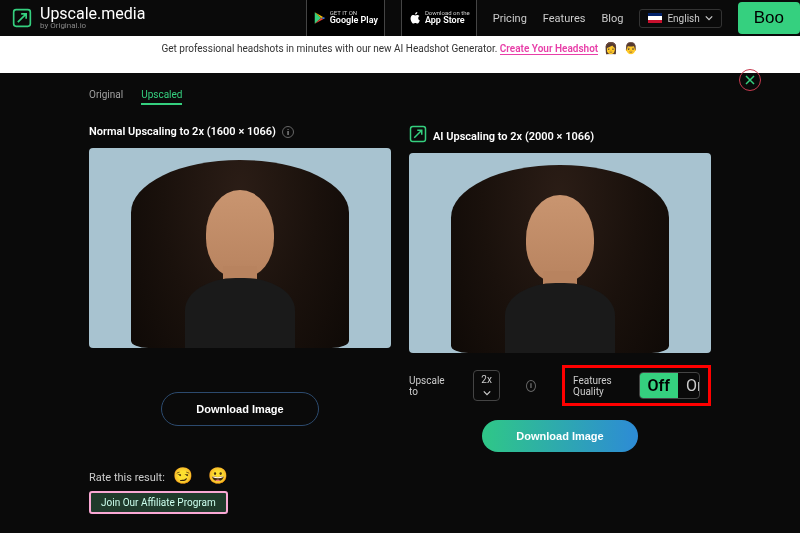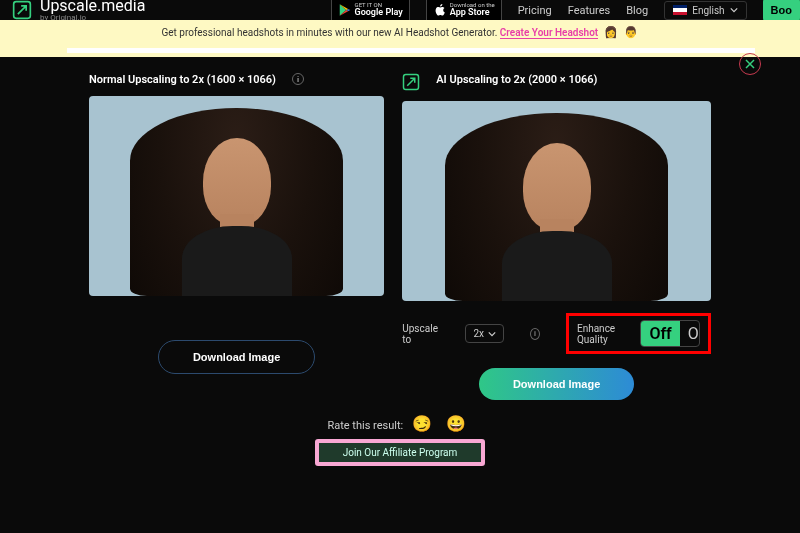--- a/index.html
+++ b/index.html
@@ -1,65 +1,65 @@
 <!DOCTYPE html>
 <html><head>
 <meta charset="utf-8">
 <style>
   * { margin:0; padding:0; box-sizing:border-box; }
   body { background:#0a0a0a; font-family:-apple-system,BlinkMacSystemFont,"Segoe UI",Roboto,sans-serif; color:#fff; width:800px; height:533px; overflow:hidden; position:relative; }
   
-  .header { display:flex; align-items:center; height:20px; padding:0 12px; background:#0a0a0a; gap:16px; }
+  .header { display:flex; align-items:center; height:36px; padding:0 12px; background:#0a0a0a; gap:16px; }
   .brand { display:flex; align-items:center; gap:8px; }
   .brand-logo { width:20px; height:20px; }
   .brand-txt { display:flex; flex-direction:column; line-height:1; }
   .brand-sub { font-size:8px; color:#888; }
   .header-spacer { flex:1; }
   .store-badge { display:flex; align-items:center; gap:3px; background:#000; border:1px solid #444; border-radius:4px; padding:14px 6px; color:#fff; text-decoration:none; }
   .store-badge .line1 { font-size:6px; line-height:1; color:#ccc; }
   .store-badge .line2 { font-size:9px; font-weight:600; line-height:1.1; }
   .nav-link { font-size:11px; color:#ccc; text-decoration:none; }
   .lang { display:flex; align-items:center; gap:5px; border:1px solid #333; border-radius:3px; padding:3px 8px; font-size:10px; color:#ccc; }
   .flag { width:14px; height:10px; background:linear-gradient(to bottom,#012169 33%,#fff 33%,#fff 66%,#C8102E 66%); }
-  .boost { background:#35d07f; color:#000; font-weight:700; border:none; padding:6px 8px; border-radius:4px; font-size:11px; margin-right:-12px; }
+  .boost { background:#35d07f; color:#000; font-weight:400; border:none; padding:6px 16px; border-radius:4px; font-size:17px; margin-right:-12px; }
   
-  .promo { background:#fef9c3; color:#333; font-size:10px; text-align:center; padding:6px 0 18px 0; position:relative; }
+  .promo { background:#ffffff; color:#333; font-size:10px; text-align:center; padding:6px 0 18px 0; position:relative; }
   .promo .cta { color:#e83ea8; font-weight:600; border-bottom:1px solid #e83ea8; }
   .face-emoji { margin-left:4px; font-size:11px; }
   .promo::after { content:''; position:absolute; left:67px; right:45px; bottom:4px; height:5px; background:#fff; }
   
   .results { position:relative; margin:0 67px 0 67px; padding:16px 22px 4px 22px; }
   .close-btn { position:absolute; top:-4px; right:-28px; width:22px; height:22px; border:1px solid #c63a4f; border-radius:50%; display:flex; align-items:center; justify-content:center; color:#35d07f; font-size:12px; cursor:pointer; }
   .tabs { display:flex; gap:18px; font-size:10px; margin-bottom:20px; }
   .tab { color:#a0a0a0; padding-bottom:3px; cursor:pointer; }
   .tab.active { color:#35d07f; border-bottom:2px solid #35d07f; }
   .compare { display:flex; gap:18px; }
   .panel { flex:1; display:flex; flex-direction:column; }
-  .panel-title { display:flex; align-items:flex-start; gap:16px; font-size:11px; font-weight:600; margin-bottom:10px; }
+  .panel-title { display:flex; align-items:flex-end; gap:6px; font-size:11px; font-weight:600; margin-bottom:10px; }
   .panel-title .ai-logo { width:18px; height:18px; }
   .info-icon { width:12px; height:12px; border:1px solid #666; border-radius:50%; display:inline-flex; align-items:center; justify-content:center; font-size:8px; color:#aaa; }
   .img-box { width:100%; height:200px; border-radius:4px; overflow:hidden; background:#a8c3d0; position:relative; }
   .hair { position:absolute; top:12px; left:14%; right:14%; bottom:0; background:radial-gradient(ellipse 140px 260px at 50% 18%,#2b1d16 0%,#1a110c 55%,#0e0906 100%); border-radius:50% 50% 8% 8% / 28% 28% 4% 4%; }
   .face { position:absolute; top:42px; left:50%; transform:translateX(-50%); width:68px; height:88px; background:linear-gradient(#c99570,#b8835f); border-radius:50% 50% 45% 45%; }
   .neck { position:absolute; top:118px; left:50%; transform:translateX(-50%); width:34px; height:26px; background:#b8835f; }
   .shirt { position:absolute; bottom:0; left:50%; transform:translateX(-50%); width:110px; height:70px; background:#1a1a1a; border-radius:46% 46% 0 0; }
   
   .dl-btn { margin:44px auto 10px auto; border:1px solid #2c4a6e; background:transparent; color:#fff; font-size:11px; font-weight:600; padding:10px 34px; border-radius:20px; cursor:pointer; }
   
   .controls-row { display:flex; align-items:center; gap:26px; margin-top:12px; font-size:10px; color:#ccc; flex-wrap:nowrap; }
-  .select { display:flex; align-items:center; gap:4px; border:1px solid #444; border-radius:4px; padding:3px 7px; cursor:pointer; font-size:10px; }
+  .select { display:flex; align-items:center; gap:4px; border:1px solid #444; border-radius:4px; padding:3px 7px; cursor:pointer; font-size:10px;flex-direction:column; }
   .highlight-box { border:3px solid #f00; padding:4px 8px; display:flex; align-items:center; gap:8px; }
   .toggle { display:flex; border:1px solid #444; border-radius:4px; overflow:hidden; }
   .toggle-opt { padding:3px 8px; font-size:16px; cursor:pointer; }
   .toggle-opt.active { background:#35d07f; color:#000; font-weight:600; }
   .dl-btn-primary { margin:14px auto 10px auto; background:linear-gradient(90deg,#2fc787,#2d8bd6); border:none; color:#fff; font-size:11px; font-weight:600; padding:10px 34px; border-radius:20px; cursor:pointer; }
   
-  .rate-row { text-align:center; font-size:11px; color:#ccc; margin-top:4px; }
+  .rate-row { font-size:11px; color:#ccc; margin-top:4px; }
   .rate-row .emoji { font-size:16px; margin:0 6px; }
-  .affiliate { display:inline-block; margin-top:6px; border:4px solid #f9a8d4; background:#1f3a2b; color:#cfe; font-size:10px; padding:4px 24px; border-radius:3px; cursor:pointer; }
+  .affiliate { display:inline-block; margin-top:6px; border:2px solid #f9a8d4; background:#1f3a2b; color:#cfe; font-size:10px; padding:4px 10px; border-radius:3px; cursor:pointer; }
 </style>
 </head>
 <body>
 
 <div class="header">
   <div class="brand">
     <svg class="brand-logo" viewBox="0 0 24 24">
         <rect x="2" y="2" width="20" height="20" rx="3" fill="none" stroke="#35d07f" stroke-width="2"></rect>
         <path d="M7 17 L17 7 M11 7 H17 V13" fill="none" stroke="#35d07f" stroke-width="2"></path>
       </svg>
@@ -110,20 +110,24 @@
   <span class="face-emoji">👨</span>
 </div>
 
 <div class="results">
   <div class="close-btn">
     <svg width="10" height="10" viewBox="0 0 10 10">
         <path d="M1 1l8 8M9 1l-8 8" stroke="#35d07f" stroke-width="1.5"></path>
       </svg>
   </div>
 
+  <div class="tabs">
+    <div class="tab">Original</div>
+    <div class="tab active">Upscaled</div>
+  </div>
 
   <div class="compare">
 
     <div class="panel">
       <div class="panel-title">
         <span>Normal Upscaling to 2x (1600 × 1066)</span>
         <span class="info-icon">i</span>
       </div>
       <div class="img-box">
         <div class="hair"></div>
@@ -151,21 +155,21 @@
       <div class="controls-row">
         <span>Upscale to</span>
         <div class="select">
           <span>2x</span>
           <svg width="8" height="8" viewBox="0 0 10 10">
               <path d="M1 3l4 4 4-4" stroke="#ccc" fill="none" stroke-width="1.5"></path>
             </svg>
         </div>
         <span class="info-icon">i</span>
         <div class="highlight-box">
-          <span>Enhance Quality</span>
+          <span>Features Quality</span>
           <div class="toggle">
             <div class="toggle-opt active">Off</div>
             <div class="toggle-opt">On</div>
           </div>
         </div>
       </div>
       <button class="dl-btn-primary">Download Image</button>
     </div>
   </div>
 

